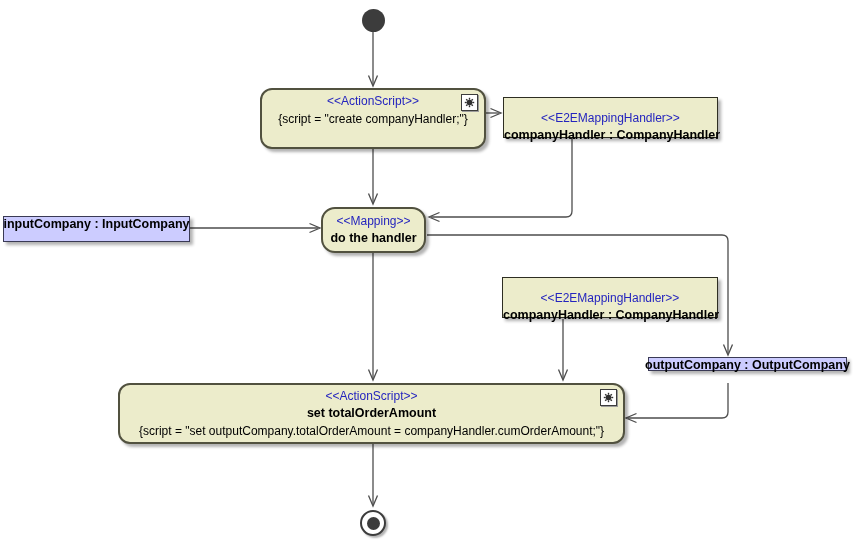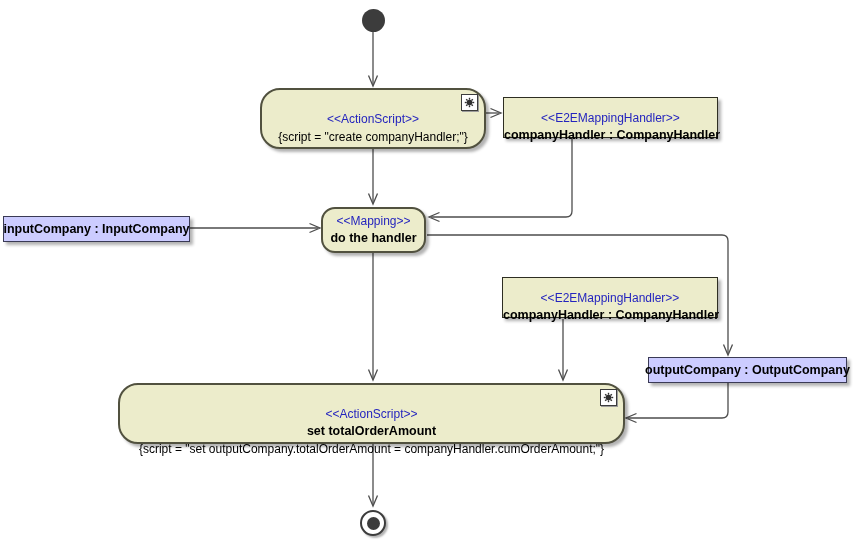--- a/index.html
+++ b/index.html
@@ -2,32 +2,32 @@
 <html><head>
 <meta charset="utf-8">
 <style>
   html,body { margin:0; padding:0; background:#ffffff; }
   .canvas {
     position:relative; width:865px; height:544px; background:#ffffff;
     font-family:"Liberation Sans","DejaVu Sans",sans-serif; overflow:hidden;
   }
   .node { position:absolute; box-sizing:border-box; text-align:center; color:#000; }
   .action {
-    background:#ECECCB; border:2px solid #51513F; border-radius:20px;
-    box-shadow:3px 3px 3px rgba(0,0,0,0.30); padding-top:21px;
+    background:#ECECCB; border:2px solid #51513F; border-radius:12px;
+    box-shadow:3px 3px 3px rgba(0,0,0,0.30); padding-top:3px;
   }
   .rect-node {
     background:#ECECCB; border:1px solid #2e2e22;
     box-shadow:3px 3px 3px rgba(0,0,0,0.30); padding-top:12px;
   }
   .object-node {
     background:#CCCCFF; border:1px solid #3a3a55;
     box-shadow:3px 3px 3px rgba(0,0,0,0.30);
     font-weight:bold; font-size:12.5px;
-    display:flex; align-items:center; justify-content:center; white-space:nowrap;
+    display:flex; align-items:flex-start; justify-content:center; white-space:nowrap;
   }
   .stereotype { color:#2424BE; font-size:12px; line-height:17px; white-space:nowrap; }
   .node-name  { font-weight:bold; font-size:12.5px; line-height:17px; white-space:nowrap; }
   .script-line{ font-size:12px; line-height:19px; white-space:nowrap; }
   .gear {
     position:absolute; top:4px; right:6px; width:15px; height:15px;
     background:#ffffff; border:1px solid #3c3c3c; box-shadow:1px 1px 0 #9b9b9b;
     display:flex; align-items:center; justify-content:center;
   }
   .initial-node {
@@ -128,21 +128,21 @@
 
   <div class="node object-node" style="left:3px; top:216px; width:187px; height:26px;">
     <span>inputCompany : InputCompany</span>
   </div>
 
   <div class="node rect-node" style="left:502px; top:277px; width:216px; height:41px;">
     <div class="stereotype">&lt;&lt;E2EMappingHandler&gt;&gt;</div>
     <div class="node-name">companyHandler : CompanyHandler</div>
   </div>
 
-  <div class="node object-node" style="left:648px; top:357px; width:199px; height:26px;">
+  <div class="node object-node" style="left:648px; top:357px; width:199px; height:14px;">
     <span>outputCompany : OutputCompany</span>
   </div>
 
   <div class="node action" style="left:118px; top:383px; width:507px; height:61px;">
     <span class="gear">
       <svg width="13" height="13" viewBox="0 0 16 16">
         <circle cx="8" cy="8" r="3.4" fill="#2f2f2f"></circle>
         <g stroke="#2f2f2f" stroke-width="1.7">
           <line x1="8" y1="2.2" x2="8" y2="4.6"></line>
             <line x1="8" y1="11.4" x2="8" y2="13.8"></line>

